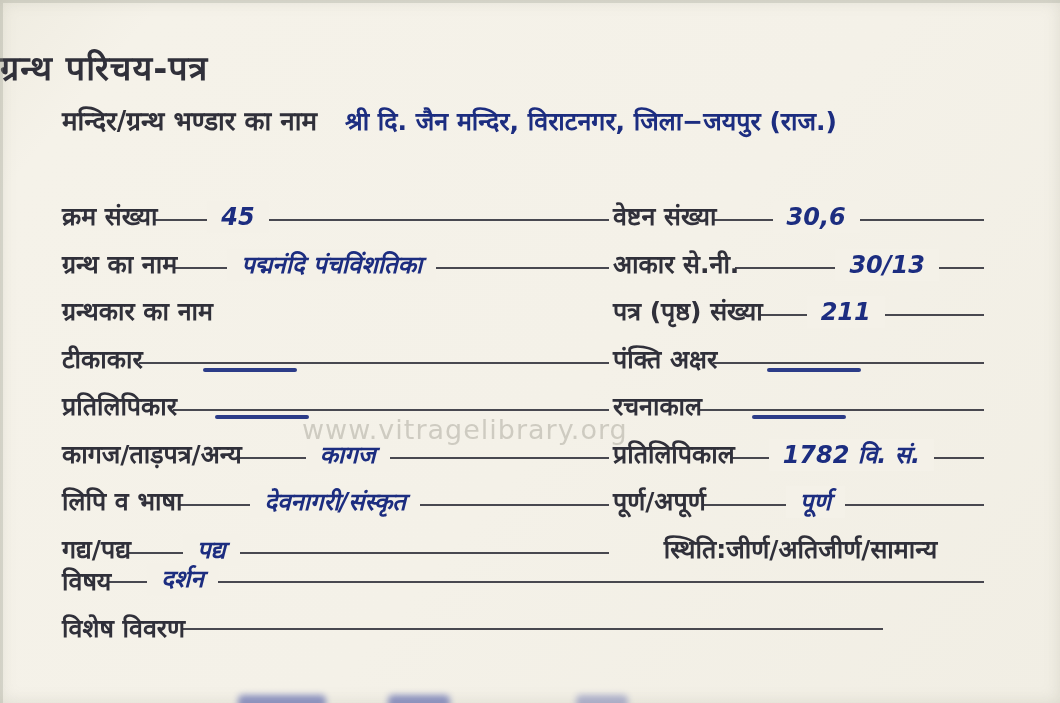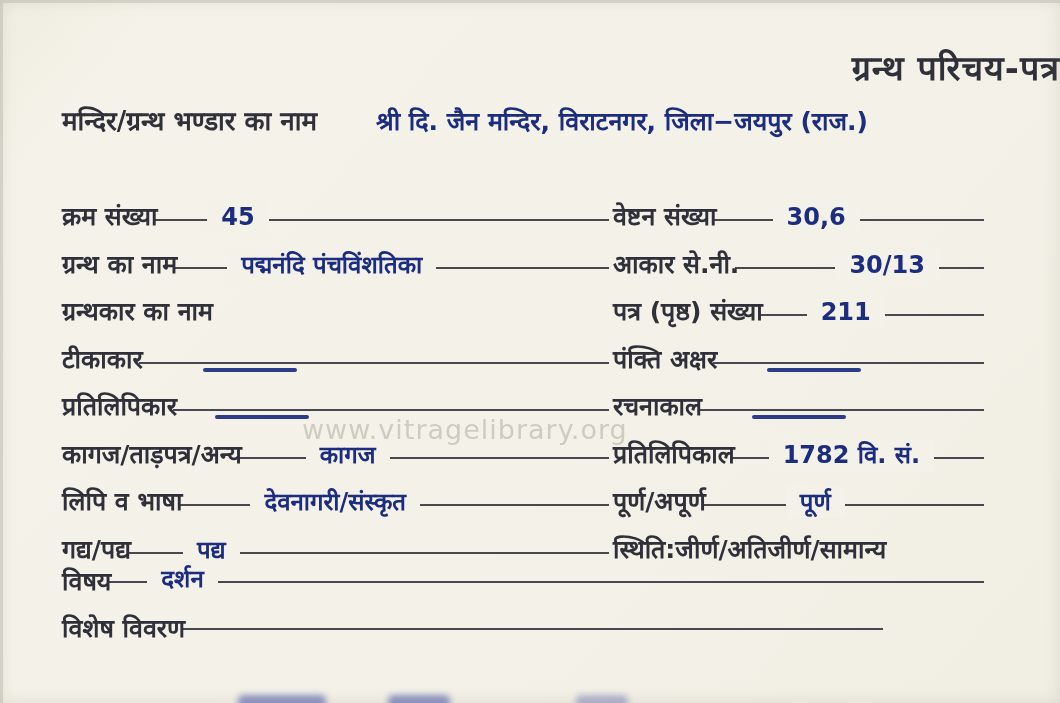--- a/index.html
+++ b/index.html
@@ -10,52 +10,53 @@
     font-family:"DejaVu Sans",sans-serif;
     color:#33333b;
     overflow:hidden;
   }
   .paper::before{
     content:"";position:absolute;inset:0;pointer-events:none;z-index:5;
     box-shadow:inset 3px 3px 0 rgba(150,155,140,.28), inset 0 0 16px rgba(140,140,125,.22);
   }
   .title{
     position:absolute;top:44px;left:0;width:100%;
-    text-align:right;font-size:34px;font-weight:700;letter-spacing:1px;
+    text-align:left;font-size:34px;font-weight:700;letter-spacing:1px;
     color:#30303a;
   }
   .header-row{
     position:absolute;top:103px;left:62px;right:30px;
     display:flex;align-items:baseline;white-space:nowrap;text-align:right;
   }
   .header-row .label{font-size:26px;font-weight:700;}
   .header-row .hvalue{
-    margin-left:59px;color:#1c2d80;font-size:25px;font-weight:600;
+    margin-left:28px;color:#1c2d80;font-size:25px;font-weight:600;
   }
   .rows{position:absolute;top:156px;left:62px;width:926px;z-index:1;}
   .row{display:flex;height:47.5px;}
   .f{display:flex;position:relative;align-items:flex-start;margin-top:44px;}
   .f.left{width:59.5%;}
-  .f.right{width:40.5%;}
+  .f.right{width:40.5%;justify-content:center;}
   .f.full{width:100%;align-items:center;}
   .label{
     font-size:25px;font-weight:600;white-space:nowrap;line-height:34px;
     color:#30303a;position:relative;z-index:2;
   }
   .fill{flex:1 1 auto;position:relative;height:40px;}
   .rule{
     position:absolute;left:-4px;right:4px;top:19px;
     border-top:2px solid rgba(48,48,58,.88);
   }
   .rule.rule-short{right:105px;}
   .value{
     position:absolute;top:1px;left:50px;
     padding:0 14px;background:#f4f1e8;
     color:#1c2d80;font-size:24px;font-weight:600;white-space:nowrap;z-index:1;
     line-height:32px;
+    font-style:italic;
   }
   .blank-dash{
     position:absolute;top:25px;left:50px;width:94px;
     border-top:4px solid #1c2d80;border-radius:2px;opacity:.92;
   }
   .watermark{
     position:absolute;top:414px;left:302px;z-index:0;
     font-size:27px;letter-spacing:1px;color:rgba(151,148,134,.40);
     font-weight:400;
   }

